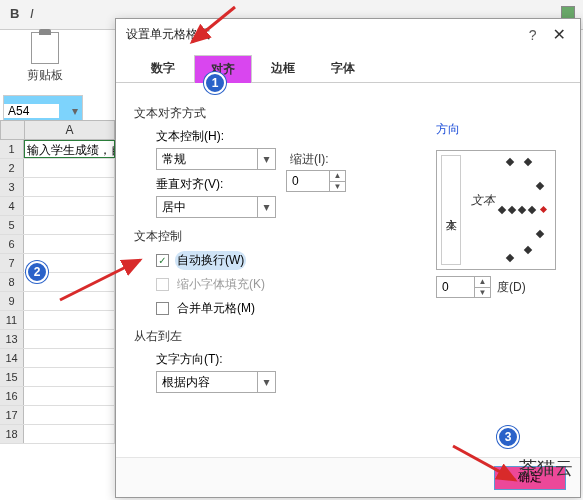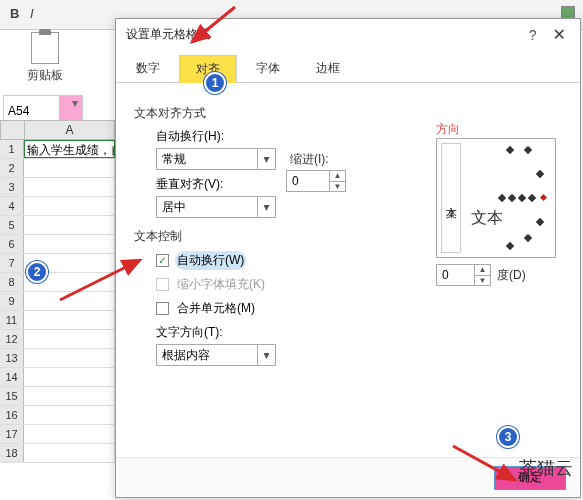--- a/index.html
+++ b/index.html
@@ -7,43 +7,43 @@
     
     .bg-ribbon { position: absolute; top: 0; left: 0; right: 0; height: 30px; background: #f3f3f3; border-bottom: 1px solid #ccc; }
     .bg-ribbon .bold-icon { position: absolute; left: 10px; top: 6px; font-weight: bold; font-size: 13px; color: #444; }
     .bg-ribbon .italic-icon { position: absolute; left: 30px; top: 6px; font-style: italic; font-size: 13px; color: #444; }
     .bg-ribbon .topright { position: absolute; right: 5px; top: 6px; color: #444; display: flex; align-items: center; }
     .bg-ribbon .topright .tablefmt-icon { width: 14px; height: 14px; display: inline-block; background: linear-gradient(#69a869,#69a869); margin-right: 3px; border: 1px solid #888; }
     .bg-clipboard { position: absolute; left: 5px; top: 32px; width: 80px; text-align: center; }
     .bg-clipboard .clip-icon { width: 28px; height: 32px; margin: 0 auto 3px; background: #fff; border: 1px solid #999; position: relative; }
     .bg-clipboard .clip-icon::before { content: ""; position: absolute; top: -4px; left: 7px; width: 12px; height: 6px; background: #888; border-radius: 2px 2px 0 0; }
     .bg-clipboard .clip-label { color: #444; font-family: Liberation Serif, serif; }
-    .bg-cellref { position: absolute; left: 3px; top: 95px; width: 80px; height: 31px; border: 1px solid #ccc; background: #f9a8d4; display: flex; }
+    .bg-cellref { position: absolute; left: 3px; top: 95px; width: 80px; height: 31px; border: 1px solid #ccc; background: #7dd3fc; display: flex; align-items: center; }
     .bg-cellref input { border: none; width: 55px; padding-left: 4px; outline: none; }
     .bg-cellref .dd { margin-left: auto; padding: 0 4px; color: #666; }
     
     .sheet { position: absolute; left: 0; top: 120px; bottom: 0; width: 115px; }
     .colheader { height: 20px; background: #e8e8e8; border: 1px solid #bbb; display: flex; }
     .colheader .corner { width: 24px; border-right: 1px solid #bbb; }
     .colheader .colA { flex: 1; text-align: center; line-height: 19px; color: #333; }
     .rows { }
     .row { height: 19px; border-bottom: 1px solid #ddd; display: flex; }
     .row .rownum { width: 24px; background: #e8e8e8; border-right: 1px solid #bbb; text-align: center; line-height: 18px; color: #333; font-size: 11px; }
     .row .cell { flex: 1; border-right: 1px solid #ddd; padding-left: 2px; line-height: 18px; white-space: nowrap; overflow: hidden; }
     .row.active .cell { border: 1px solid #2a7d3a; }
     
     .dialog { position: absolute; left: 115px; top: 18px; right: 2px; bottom: 2px; background: #fff; border: 1px solid #999; box-shadow: 0 2px 10px rgba(0,0,0,.2); display: flex; flex-direction: column; }
     .dialog-title { padding: 6px 10px; display: flex; align-items: center; }
     .dialog-title .title-text { flex: 1; color: #222; font-size: 12px; }
     .dialog-title .qmark { margin-right: 12px; color: #555; cursor: pointer; font-size: 14px; }
     .dialog-title .close { color: #333; cursor: pointer; font-size: 16px; padding: 0 4px; }
     
-    .tabs { display: flex; padding: 4px 3px 0; border-bottom: 1px solid #ccc; position: relative; }
+    .tabs { display: flex; padding: 4px 18px 0; border-bottom: 1px solid #ccc; position: relative; font-weight: bold; }
     .tab { padding: 5px 16px; border: 1px solid transparent; border-bottom: none; color: #333; cursor: pointer; margin-right: 2px; }
-    .tab.active { border-color: #ccc; background: #fde047; position: relative; top: 1px; }
+    .tab.active { border-color: #ccc; background: #d946ef; position: relative; top: 1px; }
     
     .body { flex: 1; padding: 12px 18px 8px; position: relative; overflow: hidden; }
     .section-title { color: #333; margin: 10px 0 6px; }
     .field-col { margin: 6px 0 6px 22px; }
     .select { width: 120px; height: 22px; border: 1px solid #aaa; background: #fff; display: flex; align-items: center; padding-left: 5px; position: relative; }
     .select .dd-btn { position: absolute; right: 0; top: 0; bottom: 0; width: 18px; border-left: 1px solid #aaa; display: flex; align-items: center; justify-content: center; color: #555; }
     .spinner { width: 60px; height: 22px; border: 1px solid #aaa; display: flex; align-items: center; position: relative; margin-left: 8px; }
     .spinner input { border: none; width: 40px; padding-left: 5px; outline: none; }
     .spinner .spin-btns { position: absolute; right: 0; top: 0; bottom: 0; width: 16px; display: flex; flex-direction: column; }
     .spinner .spin-btns div { flex: 1; border-left: 1px solid #aaa; display: flex; align-items: center; justify-content: center; font-size: 8px; color: #555; }
@@ -52,26 +52,26 @@
     
     .checkbox { display: flex; align-items: center; margin: 5px 0 5px 22px; }
     .checkbox .box { width: 13px; height: 13px; border: 1px solid #888; margin-right: 6px; display: flex; align-items: center; justify-content: center; font-size: 10px; color: #2a7d3a; }
     .checkbox.checked .box::before { content: "✓"; }
     .checkbox.disabled { color: #999; }
     .checkbox.disabled .box { border-color: #ccc; }
     .checkbox.highlighted .cb-label { background: #cfe4f7; border-radius: 9px; }
     .checkbox .cb-label { padding: 1px 2px; }
     
     .direction-panel { position: absolute; right: 16px; top: 38px; width: 128px; }
-    .direction-panel .dir-title { color: #ef4444; margin-bottom: 0; }
+    .direction-panel .dir-title { color: #1d4ed8; margin-bottom: 12px; }
     .dir-box { width: 120px; height: 120px; border: 1px solid #aaa; position: relative; background: #fff; }
     .dir-vstrip { position: absolute; left: 4px; top: 4px; bottom: 4px; width: 20px; border: 1px solid #ccc; display: flex; align-items: center; justify-content: center; }
     .dir-vstrip span { writing-mode: vertical-rl; font-size: 11px; color: #333; }
     .dir-arc { position: absolute; left: 32px; top: 8px; right: 8px; bottom: 8px; }
-    .dir-arc .center-label { position: absolute; left: 2px; top: 61px; font-size: 16px; color: #333; }
+    .dir-arc .center-label { position: absolute; left: 2px; top: 33px; font-size: 12px; color: #333; font-style: italic; }
     .diamond { position: absolute; width: 6px; height: 6px; background: #333; transform: rotate(45deg); }
     .dir-red { position: absolute; width: 5px; height: 5px; background: #c22; transform: rotate(45deg); }
     .dir-spinner-row { display: flex; align-items: center; margin-top: 6px; }
     .dir-spinner-row .deg-label { margin-left: 6px; color: #333; }
     
     .footer { height: 40px; border-top: 1px solid #e5e5e5; display: flex; align-items: center; justify-content: flex-end; padding: 0 14px; background: #fafafa; }
     .btn { min-width: 72px; height: 24px; border: 1px solid #aaa; background: #f4f4f4; display: flex; align-items: center; justify-content: center; cursor: pointer; }
     .btn.primary { border-color: #5a9bd5; background: #ec4899; }
     
     .callout { position: absolute; width: 22px; height: 22px; border-radius: 50%; background: #2a62c9; border: 2px solid #fff; box-shadow: 0 0 0 1px #2a62c9; color: #fff; display: flex; align-items: center; justify-content: center; font-weight: bold; font-size: 12px; z-index: 50; }
@@ -142,24 +142,20 @@
       </div>
       <div class="row">
         <div class="rownum">9</div>
         <div class="cell"></div>
       </div>
       <div class="row">
         <div class="rownum">11</div>
         <div class="cell"></div>
       </div>
       <div class="row">
-        <div class="rownum">12</div>
-        <div class="cell"></div>
-      </div>
-      <div class="row">
         <div class="rownum">13</div>
         <div class="cell"></div>
       </div>
       <div class="row">
         <div class="rownum">14</div>
         <div class="cell"></div>
       </div>
       <div class="row">
         <div class="rownum">15</div>
         <div class="cell"></div>
@@ -182,29 +178,29 @@
 <div class="dialog">
   <div class="dialog-title">
     <span class="title-text">设置单元格格式</span>
     <span class="qmark">?</span>
     <span class="close">✕</span>
   </div>
 
   <div class="tabs" id="tabs">
       <div class="tab">数字</div>
       <div class="tab active">对齐</div>
+      <div class="tab">边框</div>
       <div class="tab">字体</div>
-      <div class="tab">边框</div>
     </div>
 
   <div class="body">
     <div class="section-title">文本对齐方式</div>
 
     <div class="field-col">
-      <label>自动换行(H):</label>
+      <label>文本控制(H):</label>
       <div style="display:flex;align-items:center;margin-top:3px">
         <div class="select">
           <span>常规</span>
           <span class="dd-btn">▾</span>
         </div>
         <span class="indent-label">缩进(I):</span>
       </div>
     </div>
 
     <div class="field-col">
@@ -233,20 +229,21 @@
     </div>
     <div class="checkbox disabled">
       <span class="box"></span>
       <span class="cb-label">缩小字体填充(K)</span>
     </div>
     <div class="checkbox">
       <span class="box"></span>
       <span class="cb-label">合并单元格(M)</span>
     </div>
 
+    <div class="section-title">从右到左</div>
     <div class="field-col">
       <label>文字方向(T):</label>
       <div class="select" style="margin-top:3px">
         <span>根据内容</span>
         <span class="dd-btn">▾</span>
       </div>
     </div>
 
     <div class="direction-panel">
       <div class="dir-title">方向</div>

